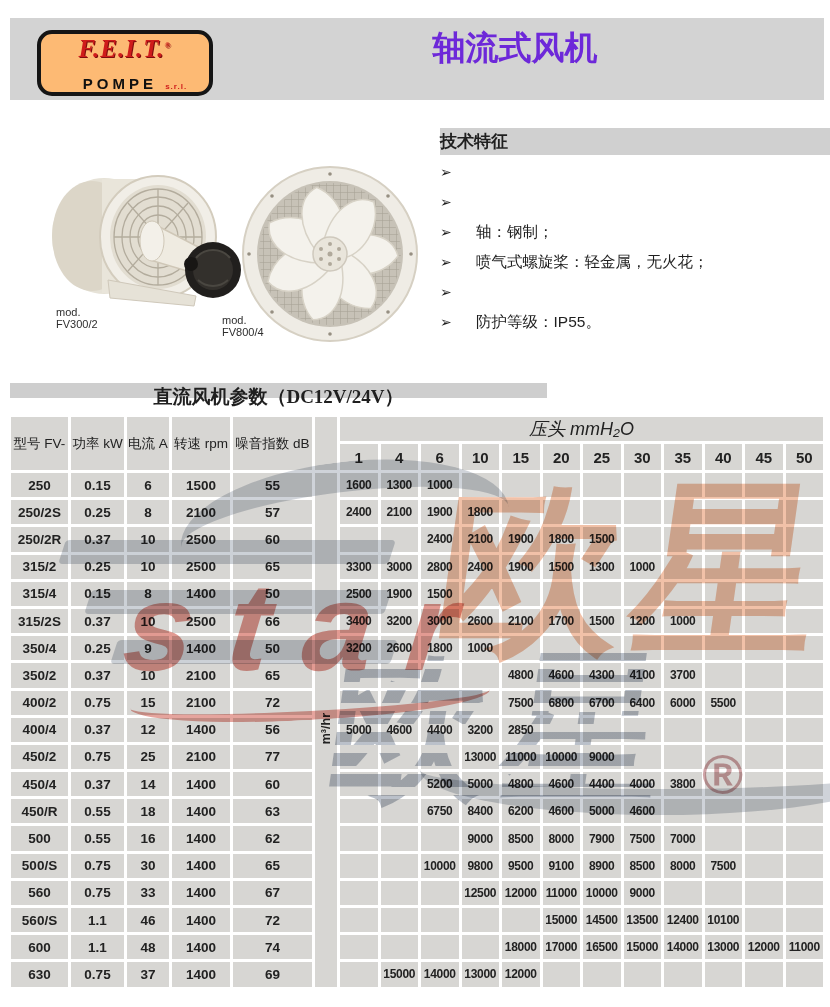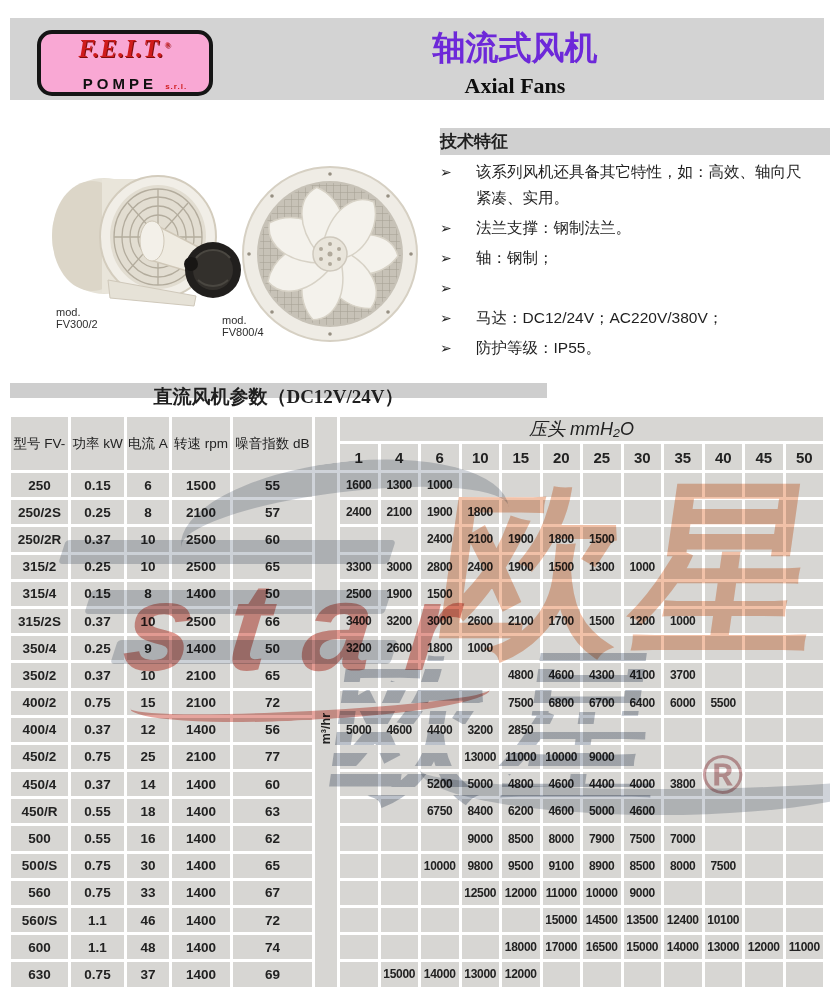--- a/index.html
+++ b/index.html
@@ -1,21 +1,21 @@
 <!DOCTYPE html>
 <html><head>
 <meta charset="utf-8">
 <style>
   html,body{margin:0;padding:0;background:#fff;}
   .page{position:relative;width:830px;height:1007px;background:#ffffff;overflow:hidden;
         font-family:"Liberation Sans","DejaVu Sans",sans-serif;color:#1f1f1f;}
 
   
   .header-bar{position:absolute;left:10px;top:18px;width:814px;height:82px;background:#d3d3d3;}
-  .logo-box{position:absolute;left:27px;top:12px;width:168px;height:58px;background:#f9a8d4;
+  .logo-box{position:absolute;left:27px;top:12px;width:168px;height:58px;background:#fdba74;
             border:4px solid #151515;border-radius:15px;display:flex;flex-direction:column;
             align-items:center;justify-content:center;line-height:1;}
   .logo-feit{font-family:"Liberation Serif","DejaVu Serif",serif;font-weight:bold;font-style:italic;
              font-size:25px;color:#cf1b1b;letter-spacing:1px;text-shadow:1px 1px 0 #7d0d0d;}
   .logo-feit sup{font-size:8px;font-style:normal;}
   .logo-pompe{margin-top:15px;font-weight:bold;font-size:15px;letter-spacing:4px;color:#111;padding-left:20px;}
   .logo-srl{font-size:8px;color:#cf1b1b;letter-spacing:1px;font-weight:bold;}
   .title-block{position:absolute;left:330px;top:8px;width:350px;text-align:center;}
   .title-cn{font-family:"Liberation Serif","DejaVu Serif",serif;font-weight:bold;font-size:33px;color:#6d28d9;}
   .title-en{font-family:"Liberation Serif","DejaVu Serif",serif;font-weight:bold;font-size:22px;color:#0d0d0d;margin-top:2px;}
@@ -72,21 +72,20 @@
 
 <div class="page">
 
   <div class="header-bar">
     <div class="logo-box">
       <div class="logo-feit"><span>F.E.I.T.</span><sup>®</sup></div>
       <div class="logo-pompe"><span>POMPE</span> <span class="logo-srl">s.r.l.</span></div>
     </div>
     <div class="title-block">
       <div class="title-cn">轴流式风机</div>
-      <div class="title-en">Axial Fans</div>
     </div>
   </div>
 
   <svg class="fan-svg" style="left:46px;top:174px;width:195px;height:136px" viewBox="0 0 195 136">
     <ellipse cx="58" cy="62" rx="52" ry="58" fill="#e6e2d7"></ellipse>
     <ellipse cx="46" cy="62" rx="40" ry="55" fill="#dcd6c8"></ellipse>
     <rect x="56" y="5" width="56" height="114" fill="#e9e5da"></rect>
     <ellipse cx="112" cy="63" rx="58" ry="61" fill="#f1eee7" stroke="#d3ccbd" stroke-width="2"></ellipse>
     <ellipse cx="112" cy="63" rx="48" ry="52" fill="#e2ddd1"></ellipse>
     <g stroke="#b3ac9d" fill="none" stroke-width="1.3">
@@ -153,37 +152,34 @@
         <circle cx="44" cy="32" r="1.8"></circle>
     </g>
   </svg>
   <div class="photo-caption" style="left:222px;top:314px">mod.
 FV800/4</div>
 
   <div class="features-title">技术特征</div>
   <ul class="features-list">
       <li>
         <span class="f-marker">➢</span>
-        <span class="f-text">该系列风机还具备其它特性，如：高效、轴向尺
-紧凑、实用。</span>
       </li>
       <li>
         <span class="f-marker">➢</span>
-        <span class="f-text">法兰支撑：钢制法兰。</span>
       </li>
       <li>
         <span class="f-marker">➢</span>
         <span class="f-text">轴：钢制；</span>
       </li>
       <li>
         <span class="f-marker">➢</span>
+        <span class="f-text">喷气式螺旋桨：轻金属，无火花；</span>
       </li>
       <li>
         <span class="f-marker">➢</span>
-        <span class="f-text">马达：DC12/24V；AC220V/380V；</span>
       </li>
       <li>
         <span class="f-marker">➢</span>
         <span class="f-text">防护等级：IP55。</span>
       </li>
     </ul>
 
   <div class="section-bar">直流风机参数（DC12V/24V）</div>
 
   <table class="fan-table">

